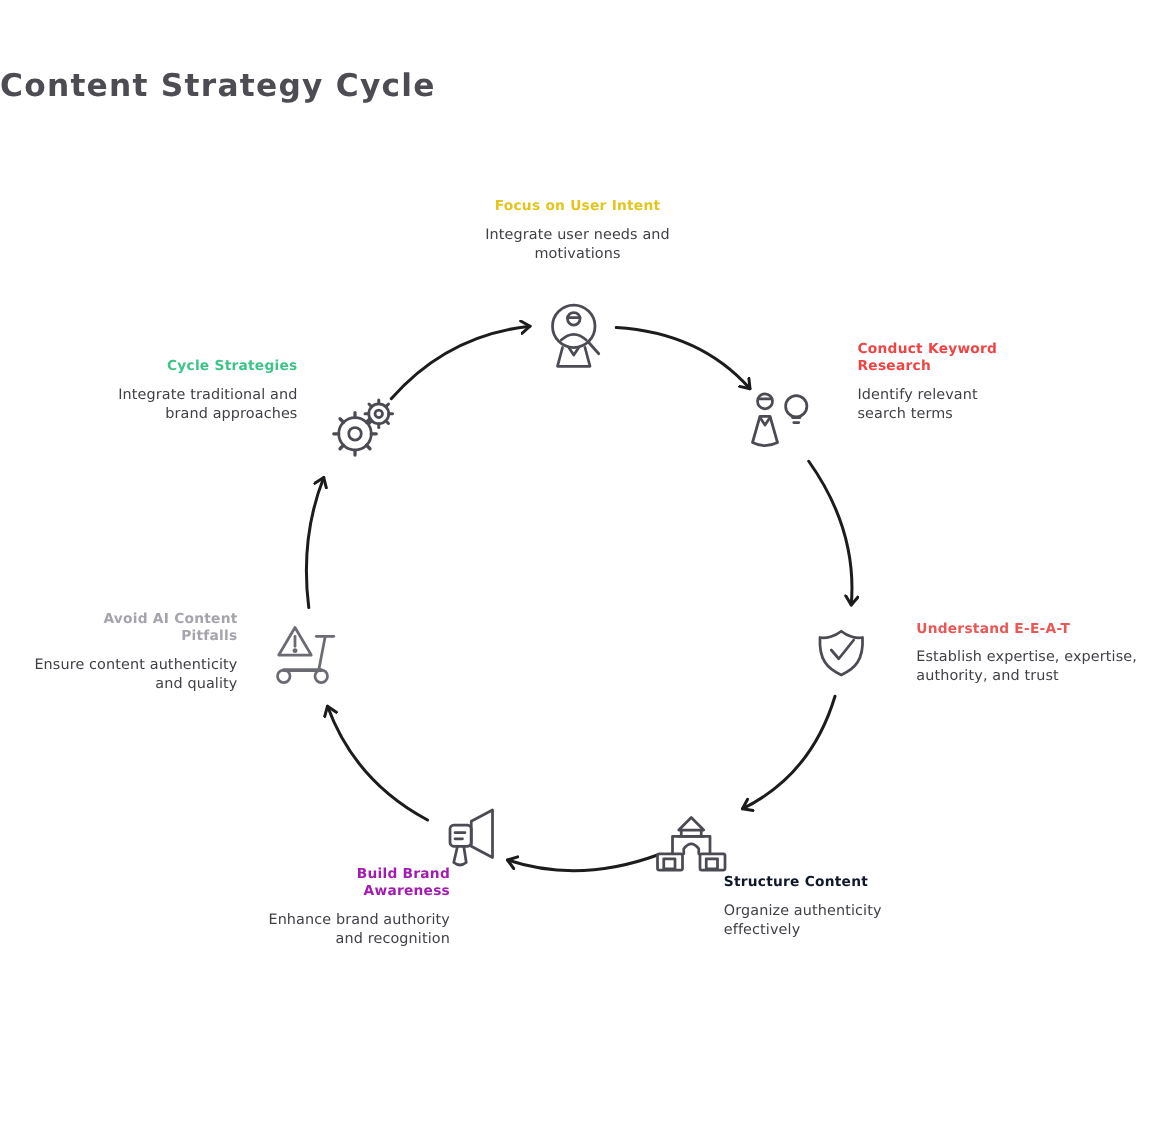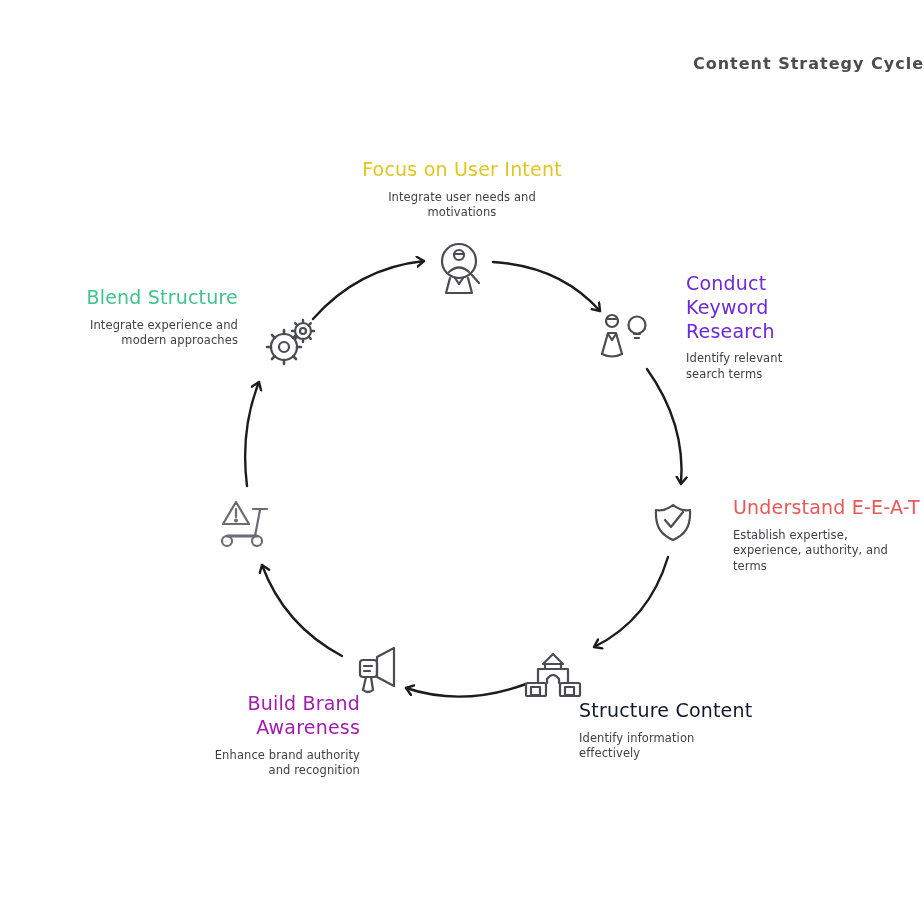--- a/index.html
+++ b/index.html
@@ -6,30 +6,30 @@
   .canvas{
     position:relative;
     width:924px;height:900px;
     background:#ffffff;
     overflow:hidden;
     font-family:"DejaVu Sans", sans-serif;
   }
   .main-title{
     position:absolute;
     top:54px;left:0;width:924px;
-    text-align:right;
-    font-size:16px;
+    text-align:left;
+    font-size:25px;
     font-weight:bold;
     letter-spacing:1px;
     color:#4c4c52;
   }
   .node{position:absolute;}
   .node-title{
-    font-size:19px;
-    font-weight:normal;
+    font-size:11px;
+    font-weight:bold;
     letter-spacing:.2px;
     line-height:1.25;
   }
   .node-desc{
     margin-top:8px;
     font-size:11.5px;
     color:#3f3f46;
     line-height:1.35;
     letter-spacing:.1px;
   }
@@ -124,38 +124,42 @@
       </g>
     </g>
   </svg>
 
   <div class="node" style="left:342px;top:158px;width:240px;text-align:center;">
     <div class="node-title" style="color: rgb(226, 197, 29);">Focus on User Intent</div>
     <div class="node-desc" style="max-width:185px;margin-left:auto;margin-right:auto;">Integrate user needs and motivations</div>
   </div>
 
   <div class="node" style="left:686px;top:272px;width:132px;text-align:left;">
-    <div class="node-title" style="color: #6d28d9;">Conduct Keyword Research</div>
+    <div class="node-title" style="color: #ef4444;">Conduct Keyword Research</div>
     <div class="node-desc" style="max-width:126px;">Identify relevant search terms</div>
   </div>
 
   <div class="node" style="left:733px;top:496px;width:186px;text-align:left;">
     <div class="node-title" style="white-space: nowrap; color: rgb(234, 87, 87);">Understand E-E-A-T</div>
-    <div class="node-desc">Establish expertise, experience, authority, and terms</div>
+    <div class="node-desc">Establish expertise, expertise, authority, and trust</div>
   </div>
 
   <div class="node" style="left:579px;top:699px;width:150px;text-align:left;">
     <div class="node-title" style="white-space: nowrap; color: #0f172a;">Structure Content</div>
-    <div class="node-desc" style="max-width:135px;">Identify information effectively</div>
+    <div class="node-desc" style="max-width:135px;">Organize authenticity effectively</div>
   </div>
 
   <div class="node" style="left:190px;top:692px;width:170px;text-align:right;">
     <div class="node-title" style="max-width: 118px; margin-left: auto; color: #a21caf;">Build Brand Awareness</div>
     <div class="node-desc">Enhance brand authority and recognition</div>
   </div>
 
+  <div class="node" style="left:22px;top:488px;width:168px;text-align:right;">
+    <div class="node-title" style="max-width: 140px; margin-left: auto; color: rgb(164, 164, 172);">Avoid AI Content Pitfalls</div>
+    <div class="node-desc">Ensure content authenticity and quality</div>
+  </div>
 
   <div class="node" style="left:78px;top:286px;width:160px;text-align:right;">
-    <div class="node-title" style="white-space: nowrap; color: rgb(62, 196, 136);">Blend Structure</div>
-    <div class="node-desc">Integrate experience and modern approaches</div>
+    <div class="node-title" style="white-space: nowrap; color: rgb(62, 196, 136);">Cycle Strategies</div>
+    <div class="node-desc">Integrate traditional and brand approaches</div>
   </div>
 
 </div>
 
 </body></html>

